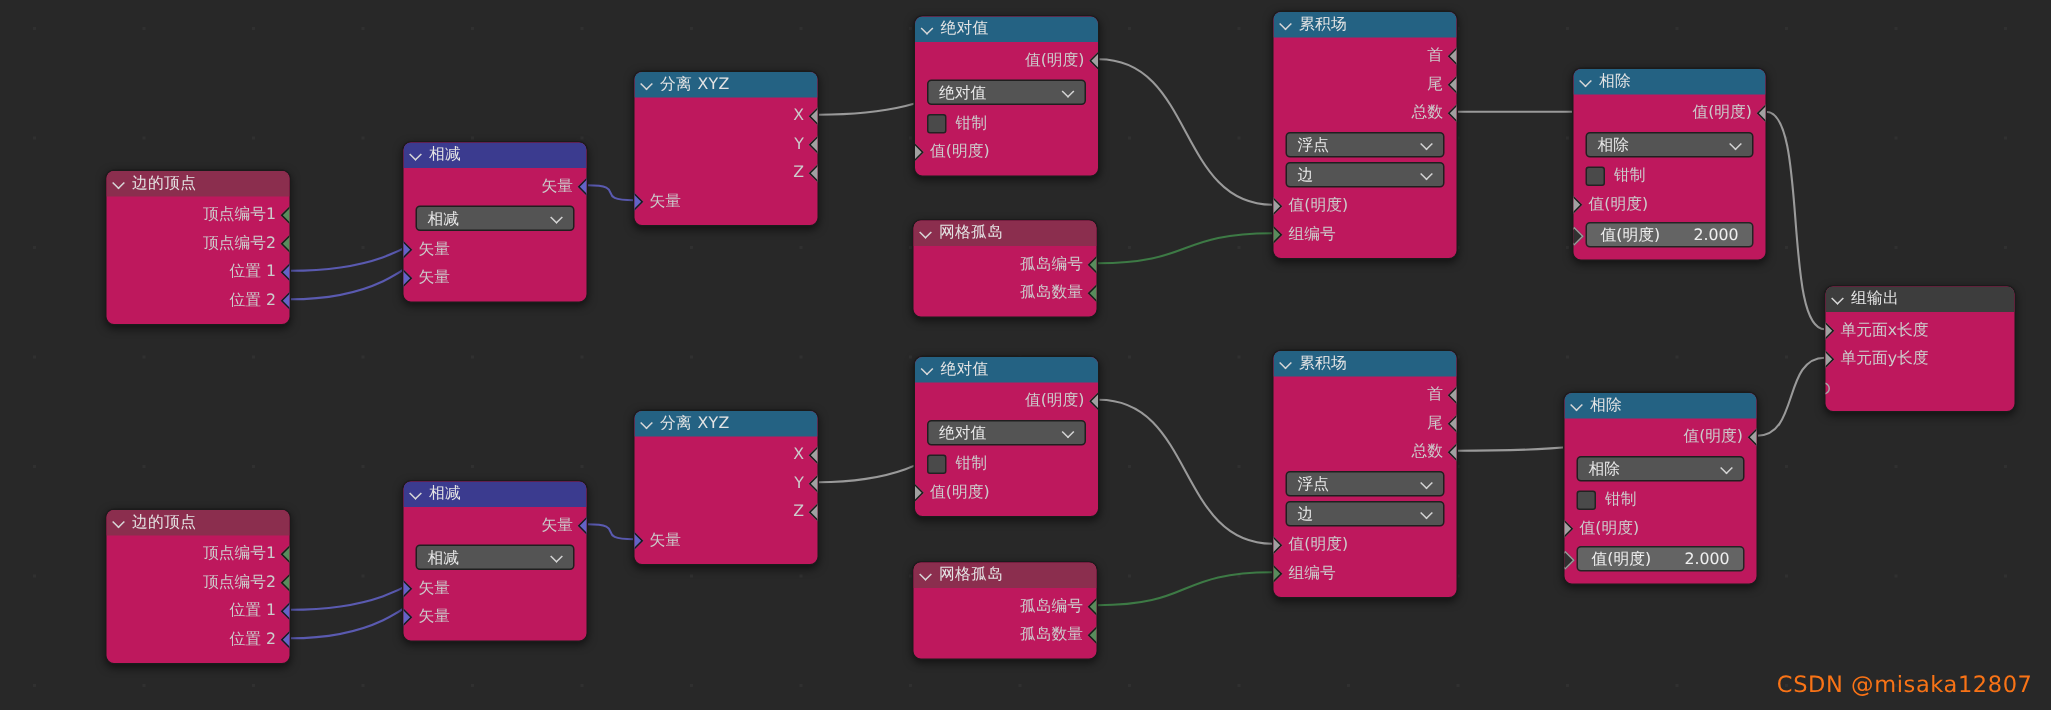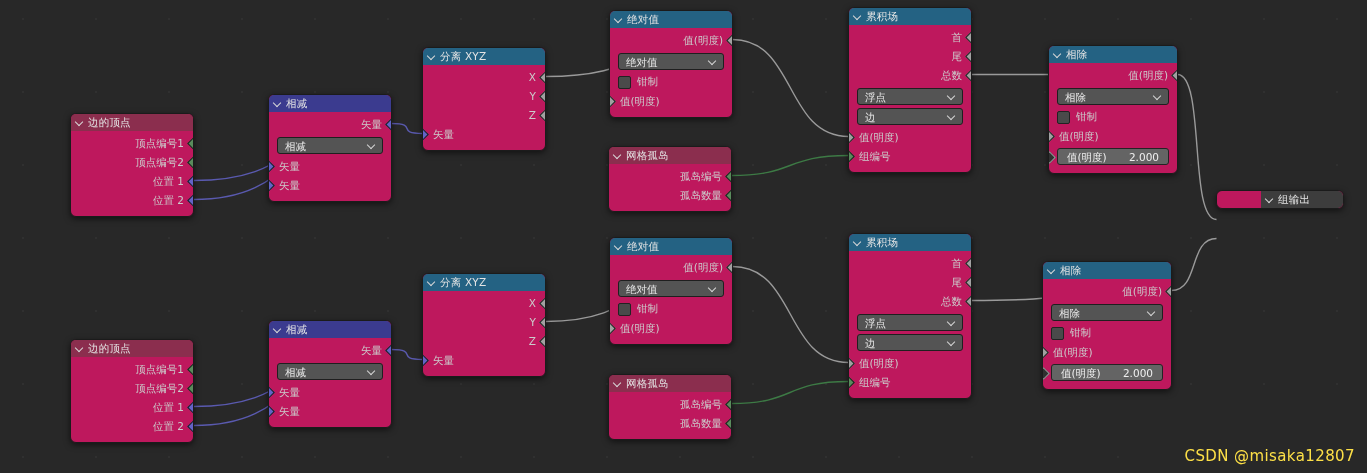--- a/index.html
+++ b/index.html
@@ -88,21 +88,21 @@
   .field{
     position:relative;margin:2px 8px;height:17px;line-height:16px;
     background:#646464;border:1px solid #242424;border-radius:3px;
     font-size:10.5px;color:#efefef;
     display:flex;align-items:center;justify-content:space-between;
     padding:0 9px;box-sizing:border-box;
   }
   .field .fsock{position:absolute;left:-13px;top:4px;}
   .watermark{
     position:absolute;right:12px;bottom:8px;
-    font-size:15px;color:#fde047;letter-spacing:0.4px;
+    font-size:15px;color:#f97316;letter-spacing:0.4px;
   }
 </style>
 </head>
 <body>
 
 <div id="canvas"></div>
 
 <svg class="wires" id="wires">
     <path d="M 193.50000762939453 180.5 C 302.40000343322754 180.5, 282.600004196167 123.50000381469727, 391.5 123.50000381469727" fill="none" stroke="#5a5ab0" stroke-width="1.4"></path>
     <path d="M 193.50000762939453 199.5 C 302.40000343322754 199.5, 282.600004196167 123.50000381469727, 391.5 123.50000381469727" fill="none" stroke="#5a5ab0" stroke-width="1.4"></path>
@@ -339,20 +339,25 @@
         </div>
         <div class="row in"><span class="sock l val"></span><span>值(明度)</span></div>
         <div class="field">
           <span class="sock hollow fsock"></span>
           <span>值(明度)</span>
           <span>2.000</span>
         </div>
       </div>
     </div>
     <div class="node" style="left: 1216px; top: 190px; width: 128px;">
-      <div class="hdr" style="background: rgb(61, 61, 61); margin-left: 44px;">
+      <div class="hdr" style="background: rgb(61, 61, 61);">
         <span class="chev"></span>
         <span>组输出</span>
       </div>
+      <div class="body">
+        <div class="row in"><span class="sock l val"></span><span>单元面x长度</span></div>
+        <div class="row in"><span class="sock l val"></span><span>单元面y长度</span></div>
+        <div class="row in"><span class="sock l round"></span><span></span></div>
+      </div>
     </div>
   </div>
 
 <div class="watermark">CSDN @misaka12807</div>
 
 </body></html>

